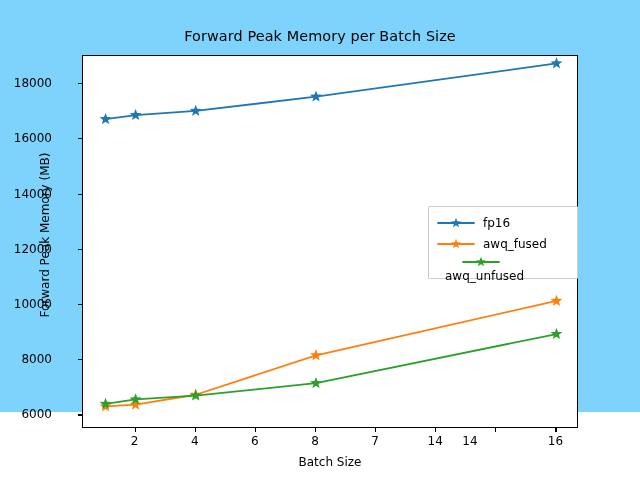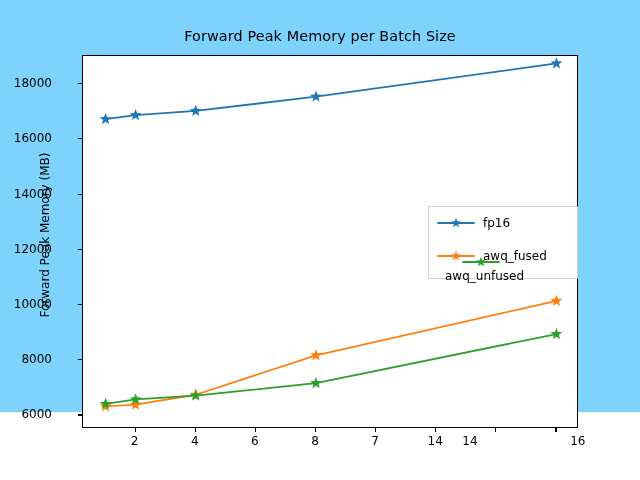--- a/index.html
+++ b/index.html
@@ -137,20 +137,21 @@
   }
 </style>
 </head>
 <body>
 
 <div id="figure">
 
   <div id="chart-title">Forward Peak Memory per Batch Size</div>
 
   <div id="ylabel">Forward Peak Memory (MB)</div>
+  <div id="xlabel">Batch Size</div>
 
   <div id="ytick-labels"></div>
   <div id="xtick-labels"></div>
 
   <div id="plot-area">
     <svg id="plot-svg" viewBox="0 0 496 373" preserveAspectRatio="none">
         <g>
           <polyline points="22.55,63.23 52.61,59.08 112.73,54.94 232.97,40.59 473.45,7.45" fill="none" stroke="#1f77b4" stroke-width="1.8" stroke-linejoin="round" stroke-linecap="round"></polyline>
           <path d="M22.55,57.03L24.08,61.12L28.44,61.31L25.02,64.03L26.19,68.24L22.55,65.83L18.90,68.24L20.07,64.03L16.65,61.31L21.01,61.12Z" fill="#1f77b4" stroke="none"></path>
           <path d="M52.61,52.88L54.14,56.98L58.50,57.17L55.08,59.89L56.25,64.10L52.61,61.69L48.96,64.10L50.13,59.89L46.71,57.17L51.08,56.98Z" fill="#1f77b4" stroke="none"></path>
@@ -180,21 +181,21 @@
   <div id="legend">
       <div class="legend-row" style="top: 6px;">
         <span class="legend-swatch">
           <svg width="38" height="14" viewBox="0 0 38 14">
             <line x1="1" y1="7" x2="37" y2="7" stroke="#1f77b4" stroke-width="1.8" stroke-linecap="round"></line>
             <path d="M19.00,1.80L20.28,5.23L23.95,5.39L21.08,7.67L22.06,11.21L19.00,9.18L15.94,11.21L16.92,7.67L14.05,5.39L17.72,5.23Z" fill="#1f77b4"></path>
           </svg>
         </span>
         <span class="legend-text">fp16</span>
       </div>
-      <div class="legend-row" style="top: 27px; margin-top: 12px;">
+      <div class="legend-row" style="top: 27px;">
         <span class="legend-swatch">
           <svg width="38" height="14" viewBox="0 0 38 14">
             <line x1="1" y1="7" x2="37" y2="7" stroke="#ff7f0e" stroke-width="1.8" stroke-linecap="round"></line>
             <path d="M19.00,1.80L20.28,5.23L23.95,5.39L21.08,7.67L22.06,11.21L19.00,9.18L15.94,11.21L16.92,7.67L14.05,5.39L17.72,5.23Z" fill="#ff7f0e"></path>
           </svg>
         </span>
         <span class="legend-text">awq_fused</span>
       </div>
       <div class="legend-row" style="top: 48px; flex-direction: column;">
         <span class="legend-swatch">
@@ -228,15 +229,15 @@
     <div class="xtick-label" style="left: 254.848px;">6</div>
     <div class="xtick-mark" style="left: 254.848px;"></div>
     <div class="xtick-label" style="left: 314.97px;">8</div>
     <div class="xtick-mark" style="left: 314.97px;"></div>
     <div class="xtick-label" style="left: 375.091px;">7</div>
     <div class="xtick-mark" style="left: 375.091px;"></div>
     <div class="xtick-label" style="left: 435.212px;">14</div>
     <div class="xtick-mark" style="left: 435.212px;"></div>
     <div class="xtick-label" style="left: 470px;">14</div>
     <div class="xtick-mark" style="left: 495.333px;"></div>
-    <div class="xtick-label" style="left: 555.455px; text-align: right;">16</div>
+    <div class="xtick-label" style="left: 555.455px;">16</div>
     <div class="xtick-mark" style="left: 555.455px;"></div>
   </div>
 
 </body></html>

